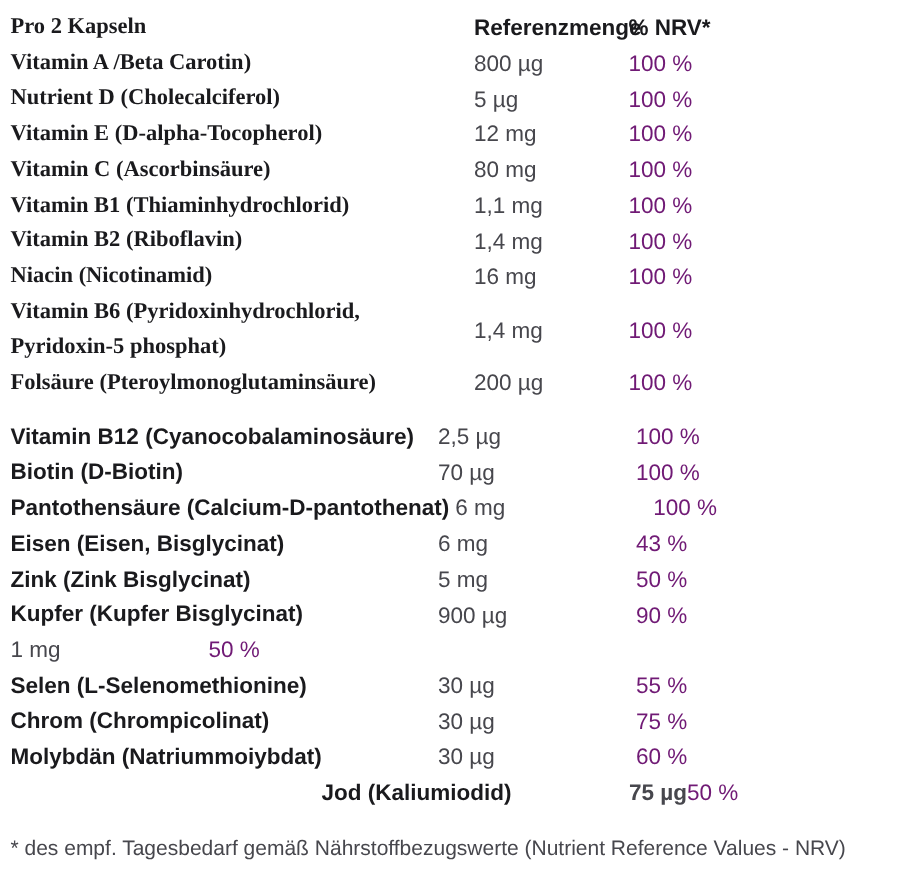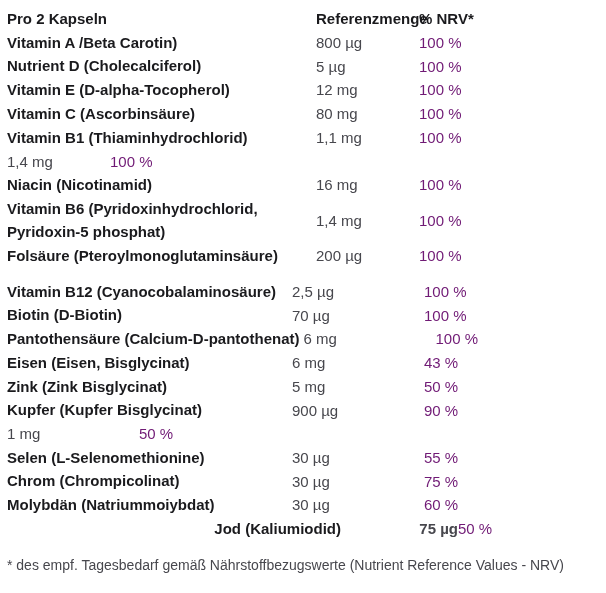--- a/index.html
+++ b/index.html
@@ -35,21 +35,21 @@
     flex: 0 0 auto;
     color: #47474d;
   }
   .pct {
     flex: 0 0 auto;
     color: #701a75;
   }
   
   .hdr .h2 { flex: 0 0 auto; font-weight: bold; color: #1a1a1d; }
   .hdr .h3 { font-weight: bold; color: #1a1a1d; }
-  .s1 .label, .hdr .h1 { min-width: 305px; }
+  .s1 .label, .hdr .h1 { min-width: 305px; font-family: Liberation Serif, serif; }
   .s1 .val,  .hdr .h2 { width: 103px; }
   .s2 .label { min-width: 281px; }
   .s2 .val   { width: 132px; }
   .s3 .label { min-width: 334px; }
   .s3 .val   { width: 113px; font-weight: bold; }
   .hdr .h1 { flex: 0 0 auto; font-weight: bold; padding-right: 4px; }
   .section-2 { margin-top: 12px; }
   .section-3 { margin-top: 0; text-align: right; }
   .footnote {
     margin-top: 16px;
@@ -89,20 +89,21 @@
       <span class="label">Vitamin C (Ascorbinsäure)</span>
       <span class="val">80 mg</span>
       <span class="pct">100 %</span>
     </div>
     <div class="row s1">
       <span class="label">Vitamin B1 (Thiaminhydrochlorid)</span>
       <span class="val">1,1 mg</span>
       <span class="pct">100 %</span>
     </div>
     <div class="row s1">
+      <span class="label">Vitamin B2 (Riboflavin)</span>
       <span class="val">1,4 mg</span>
       <span class="pct">100 %</span>
     </div>
     <div class="row s1">
       <span class="label">Niacin (Nicotinamid)</span>
       <span class="val">16 mg</span>
       <span class="pct">100 %</span>
     </div>
     <div class="row s1">
       <span class="label">Vitamin B6 (Pyridoxinhydrochlorid,

